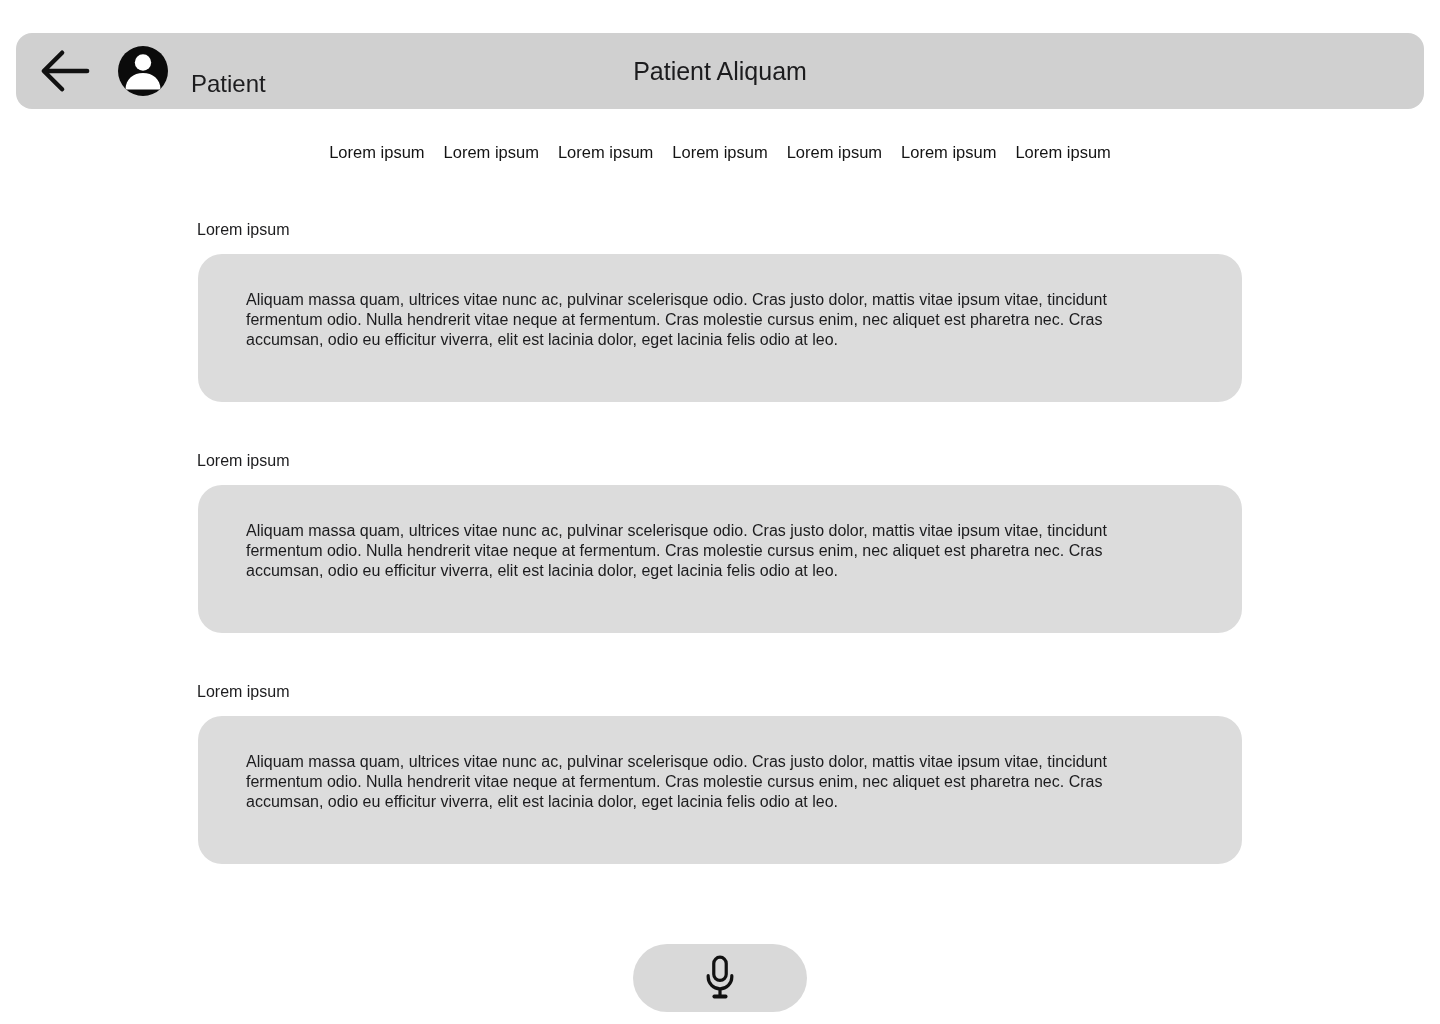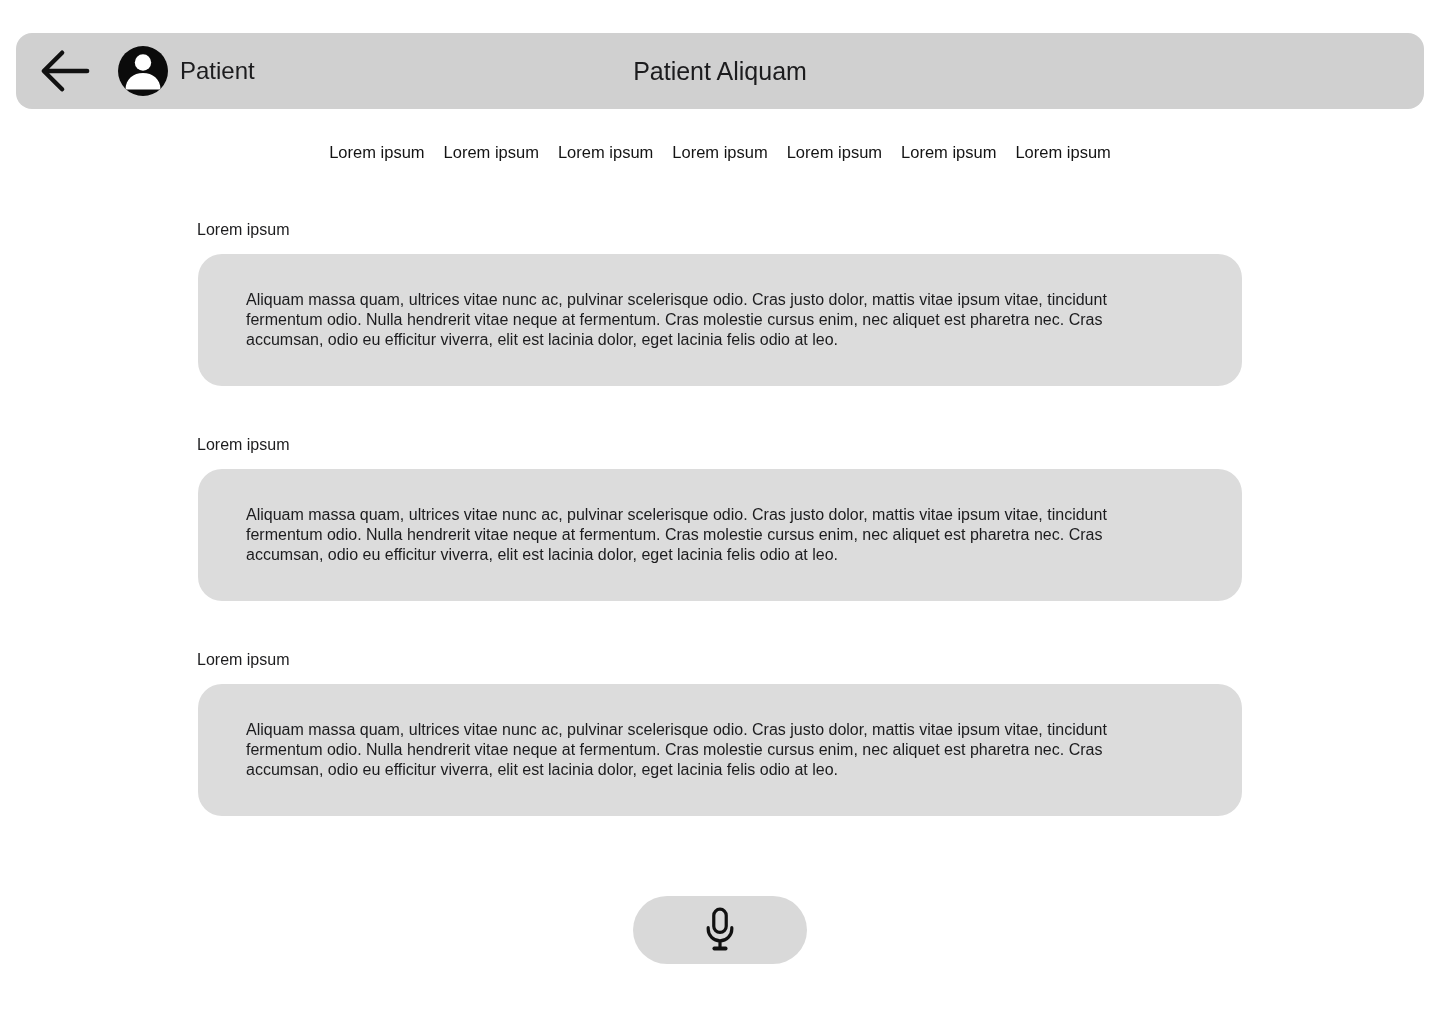--- a/index.html
+++ b/index.html
@@ -23,23 +23,23 @@
     padding: 0 24px 0 22px;
   }
   .back-btn {
     background: none; border: none; cursor: pointer;
     width: 54px; height: 54px;
     display: flex; align-items: center; justify-content: center;
     padding: 0;
   }
   .back-btn svg { display: block; }
   .patient-chip {
-    display: flex; align-items: center;
+    display: flex; align-items: flex-end;
     margin-left: 26px;
-    gap: 12px;
+    gap: 23px;
     cursor: default;
   }
   .avatar { width: 50px; height: 50px; display: block; }
   .patient-label {
     font-size: 24px;
     line-height: 1;
     color: var(--text, #1c1c1e);
   }
   .topbar-title {
     position: absolute;
@@ -74,21 +74,21 @@
     line-height: 19px;
     color: #1c1c1e;
     margin-top: 49px;
     margin-bottom: 15px;
     margin-left: -1px;
   }
   section:first-child .sec-label { margin-top: 58px; }
   .panel {
     background: var(--panel-bg, #dcdcdc);
     border-radius: 24px;
-    padding: 36px 80px 36px 48px;
+    padding: 36px 80px 52px 48px;
     cursor: text;
   }
   .panel p {
     font-size: 16px;
     line-height: 20px;
     color: #1c1c1e;
   }
 
   
   .mic-wrap {

